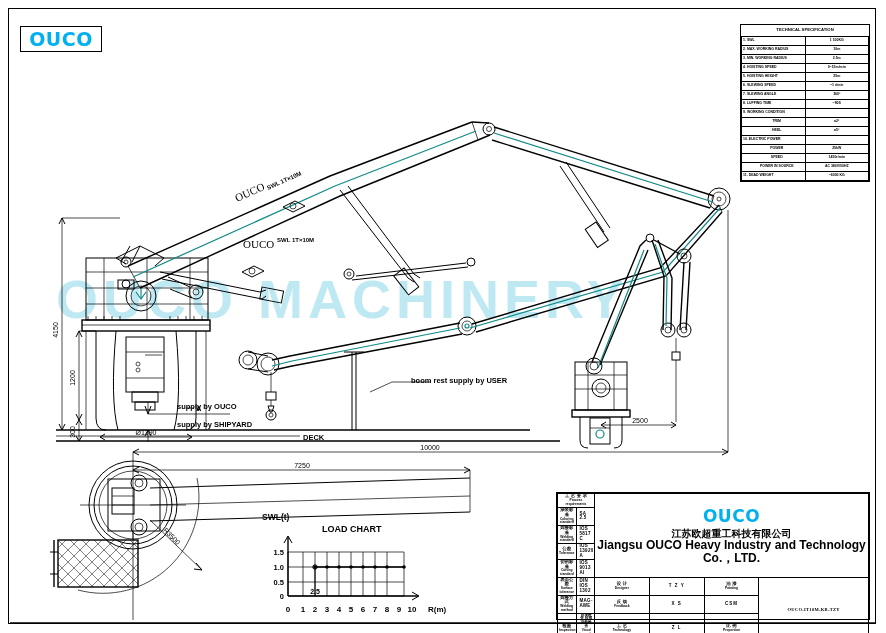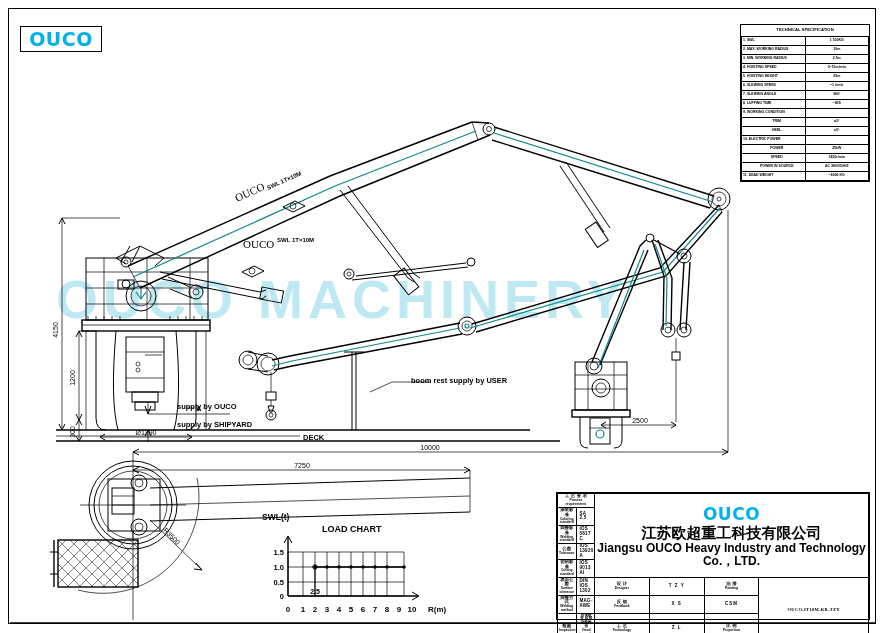--- a/index.html
+++ b/index.html
@@ -48,21 +48,21 @@
       border:1.3px solid #000;box-sizing:border-box;background:#fff;z-index:30;}
   .tb table{border-collapse:collapse;width:100%;height:100%;table-layout:fixed;}
   .tb td{border:.7px solid #000;font-size:4.5px;padding:0 1px;line-height:1.1;
          vertical-align:middle;overflow:hidden;}
   .cn{font-size:4.4px;font-weight:bold;display:block;
       font-family:"DejaVu Sans",sans-serif;}
   .en{font-size:3.3px;font-weight:bold;display:block;}
   .std{font-size:5.4px;font-weight:bold;letter-spacing:.3px;}
   .tb td.lbl{text-align:center;width:34px;}
   .tb td.val{padding-left:3px;}
-  .co-cn{font-size:15px;font-weight:bold;font-family:"DejaVu Sans",sans-serif;}
+  .co-cn{font-size:10px;font-weight:bold;font-family:"DejaVu Sans",sans-serif;}
   .co-en{font-size:12px;font-weight:bold;}
   .modelno{font-size:8.5px;font-weight:bold;text-align:center;
            font-family:"Liberation Serif",serif;letter-spacing:.3px;}
   .sig{font-size:6px;font-weight:bold;text-align:center;letter-spacing:1px;}
   .dept{font-size:4.6px;font-weight:bold;text-align:center;}
 </style>
 </head>
 <body>
 
 <div id="sheet">

